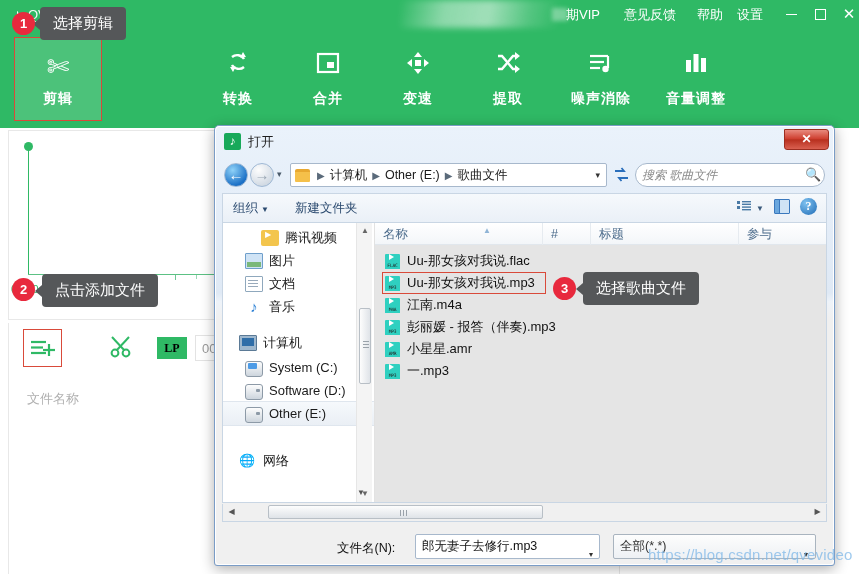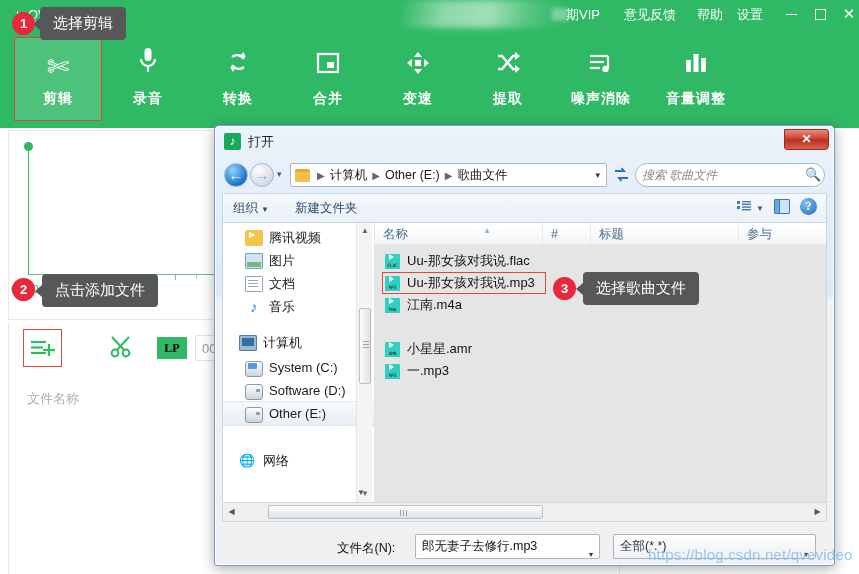--- a/index.html
+++ b/index.html
@@ -419,30 +419,20 @@
 
       <span class="winbtn" id="btn-min"><span class="min-icon"></span></span>
       <span class="winbtn" id="btn-max"><span class="sq-icon"><i></i></span></span>
       <span class="winbtn" id="btn-close">✕</span>
     </div>
 
     <div id="app-toolbar">
       <div class="tool-item selected" id="tool-0">
         <span class="ticon">✄</span>
         <span class="tlabel">剪辑</span>
-      </div>
-      <div class="tool-item" id="tool-1">
-        <span class="ticon">
-          <svg width="24" height="30" viewBox="0 0 24 30">
-              <rect x="8.5" y="2" width="7" height="13" rx="3.5" fill="#fff"></rect>
-              <path d="M5 13a7 7 0 0 0 14 0" fill="none" stroke="#fff" stroke-width="2.1"></path>
-              <line x1="12" y1="20" x2="12" y2="26" stroke="#fff" stroke-width="2.1"></line>
-            </svg>
-        </span>
-        <span class="tlabel">录音</span>
       </div>
       <div class="tool-item" id="tool-3">
         <span class="ticon">
           <svg width="26" height="26" viewBox="0 0 26 26">
               <rect x="3" y="4" width="20" height="18" fill="none" stroke="#fff" stroke-width="2.2"></rect>
               <rect x="12" y="12" width="7" height="6" fill="#fff"></rect>
             </svg>
         </span>
         <span class="tlabel">合并</span>
       </div>
@@ -605,21 +595,21 @@
     </span>
     <span id="cmd-preview">
         <i></i>
       </span>
     <span id="cmd-help">?</span>
   </div>
 
   <div id="dlg-content">
 
     <div id="nav-pane">
-      <div class="tree-item" style="top:2px;">
+      <div class="tree-item" style="top:2px;margin-left:16px;">
         <span class="ti ic-folder-video"></span>
         <span class="lbl">腾讯视频</span>
       </div>
       <div class="tree-item" style="top:25px;">
         <span class="ti ic-pic"></span>
         <span class="lbl">图片</span>
       </div>
       <div class="tree-item" style="top:48px;">
         <span class="ti ic-doc"></span>
         <span class="lbl">文档</span>
@@ -686,20 +676,27 @@
       </div>
 
       <div class="file-row" style="top:71px;">
         <span class="fmt-icon">
             <i class="tri"></i>
             <span class="ext">M4A</span>
           </span>
         <span class="fr-name">江南.m4a</span>
       </div>
 
+      <div class="file-row" style="top:93px;">
+        <span class="fmt-icon">
+            <i class="tri"></i>
+            <span class="ext">MP3</span>
+          </span>
+        <span class="fr-name">彭丽媛 - 报答（伴奏).mp3</span>
+      </div>
 
       <div class="file-row" style="top:115px;">
         <span class="fmt-icon">
             <i class="tri"></i>
             <span class="ext">AMR</span>
           </span>
         <span class="fr-name">小星星.amr</span>
       </div>
 
       <div class="file-row" style="top:137px;">

